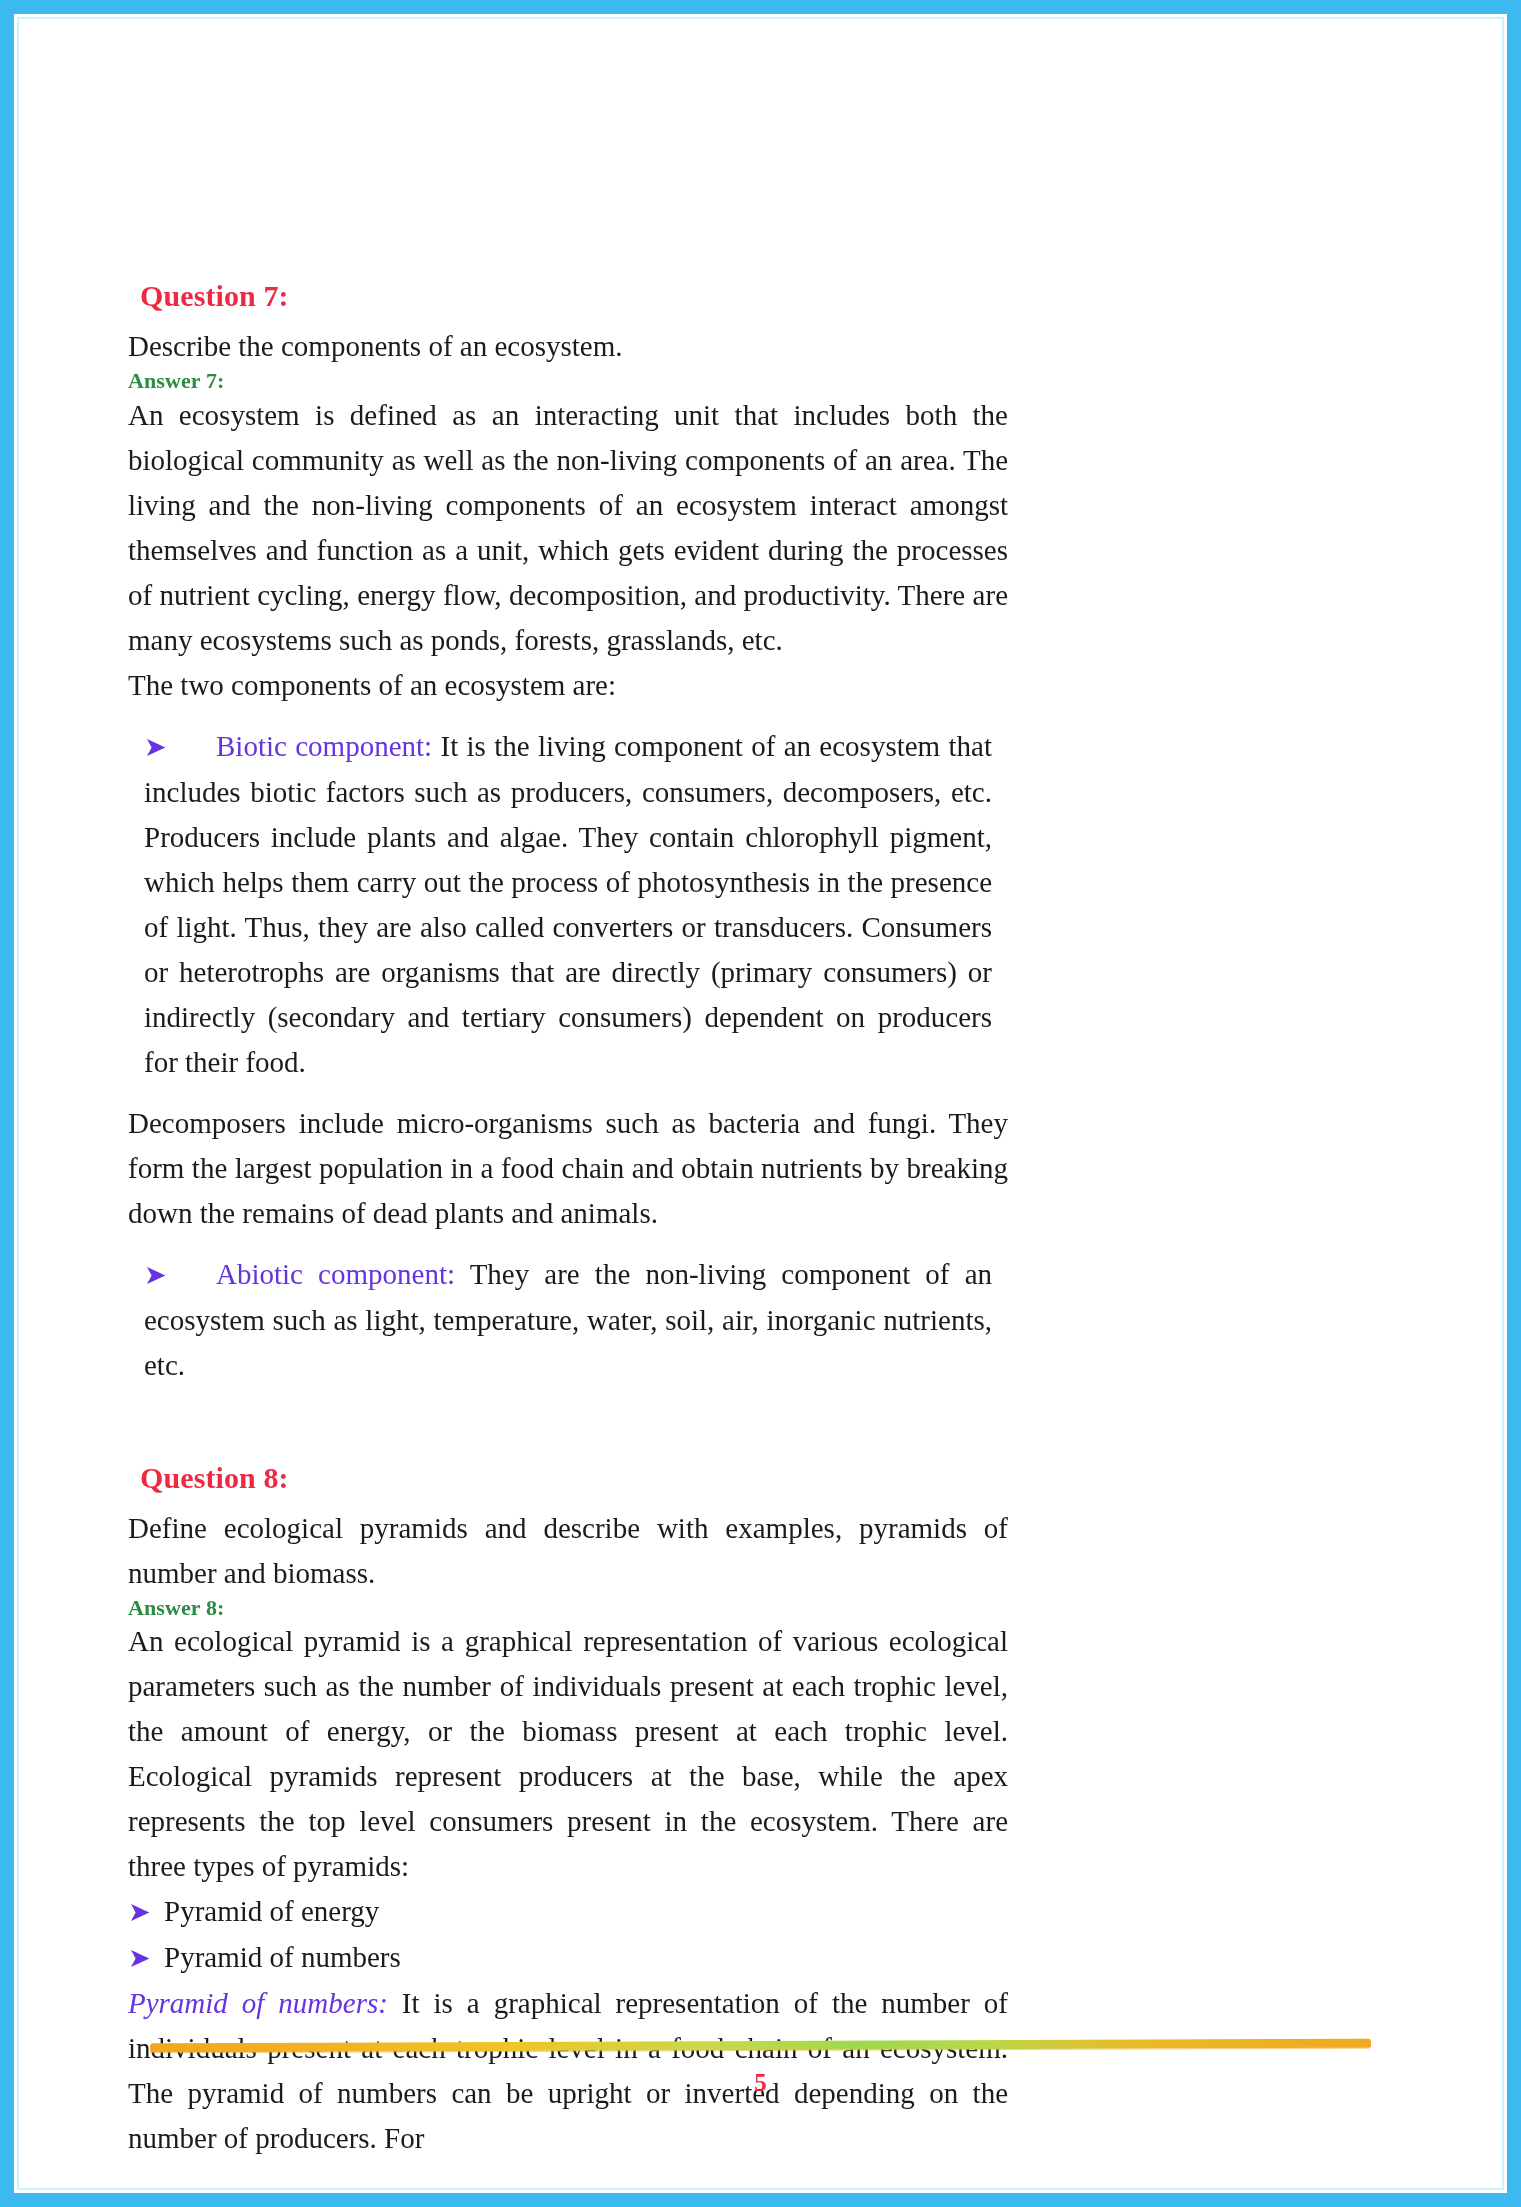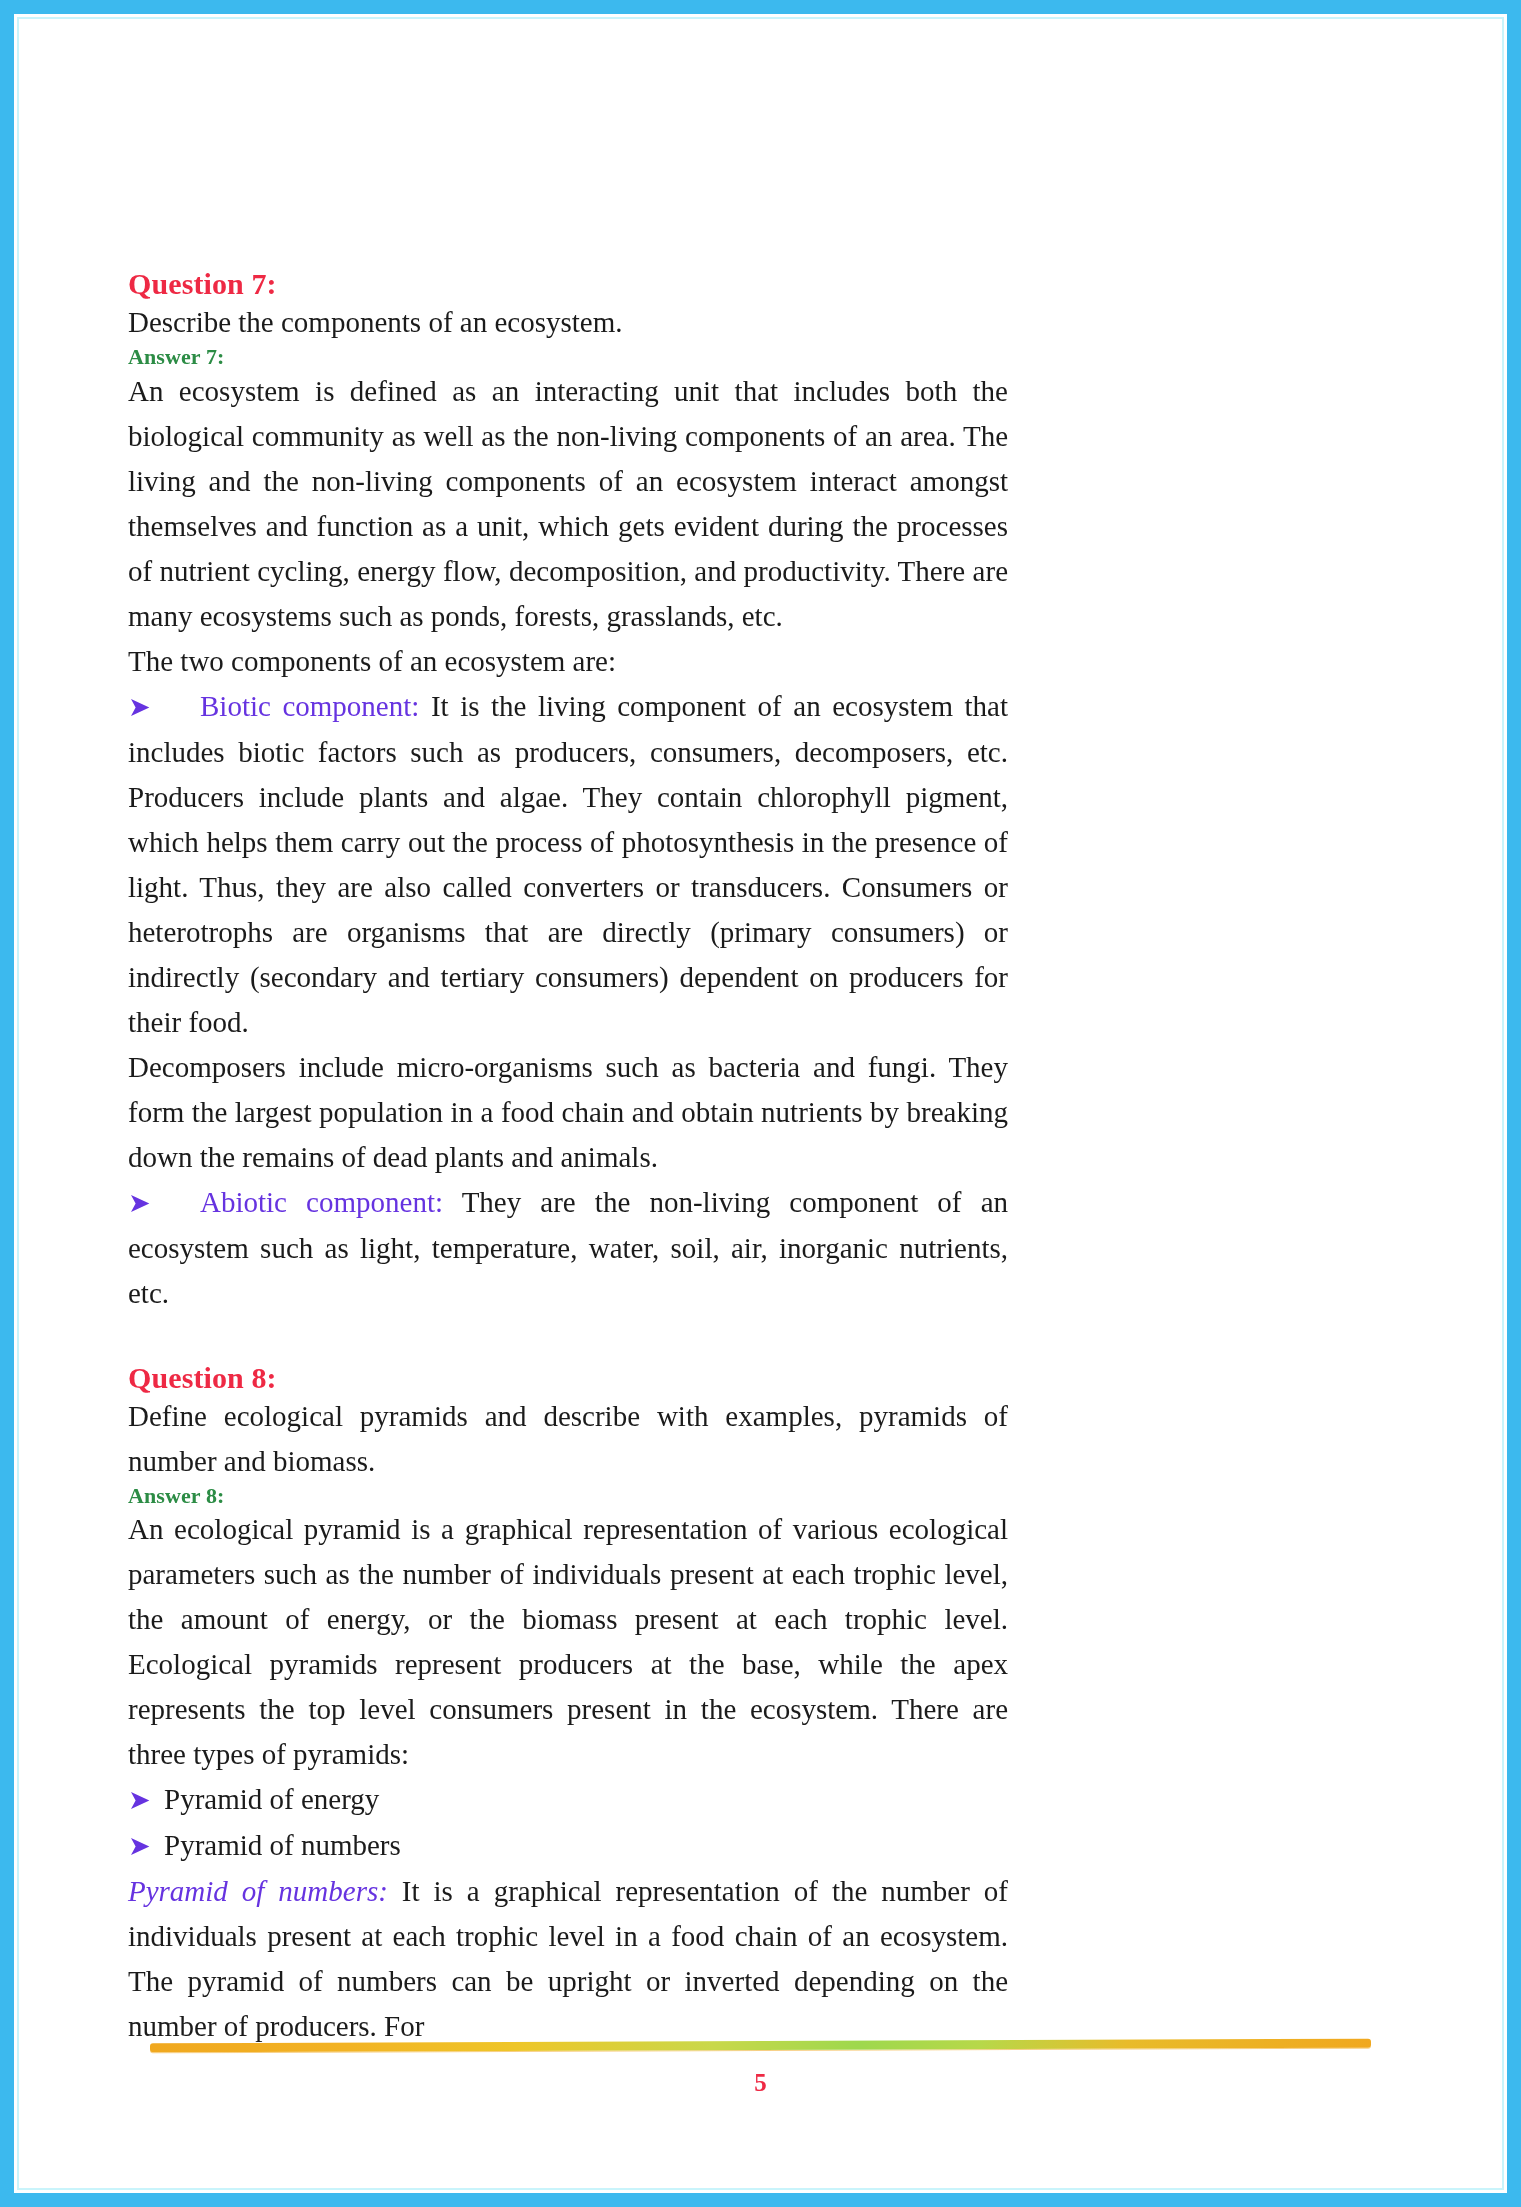--- a/index.html
+++ b/index.html
@@ -38,21 +38,21 @@
     left: 128px;
     top: 268px;
     width: 880px;
   }
 
   .q-heading {
     color: #ee2944;
     font-weight: bold;
     font-size: 30px;
     line-height: 1.07;
-    margin: 0;
+    margin: 12px;
     letter-spacing: 0.1px;
   }
   .a-heading {
     color: #2c8c45;
     font-weight: bold;
     font-size: 22px;
     line-height: 1.07;
     margin: 0;
     letter-spacing: 0.1px;
   }
@@ -67,21 +67,21 @@
     text-align: justify;
     text-align-last: left;
   }
 
   
   .bullet-row {
     position: relative;
     color: #1b1b1b;
     font-size: 29px;
     line-height: 45px;
-    margin: 0;
+    margin: 16px;
     padding-left: 0;
     text-align: justify;
     text-align-last: left;
   }
   .arrow {
     color: #6633e0;
     font-size: 27px;
     display: inline-block;
     width: 20px;
   }

